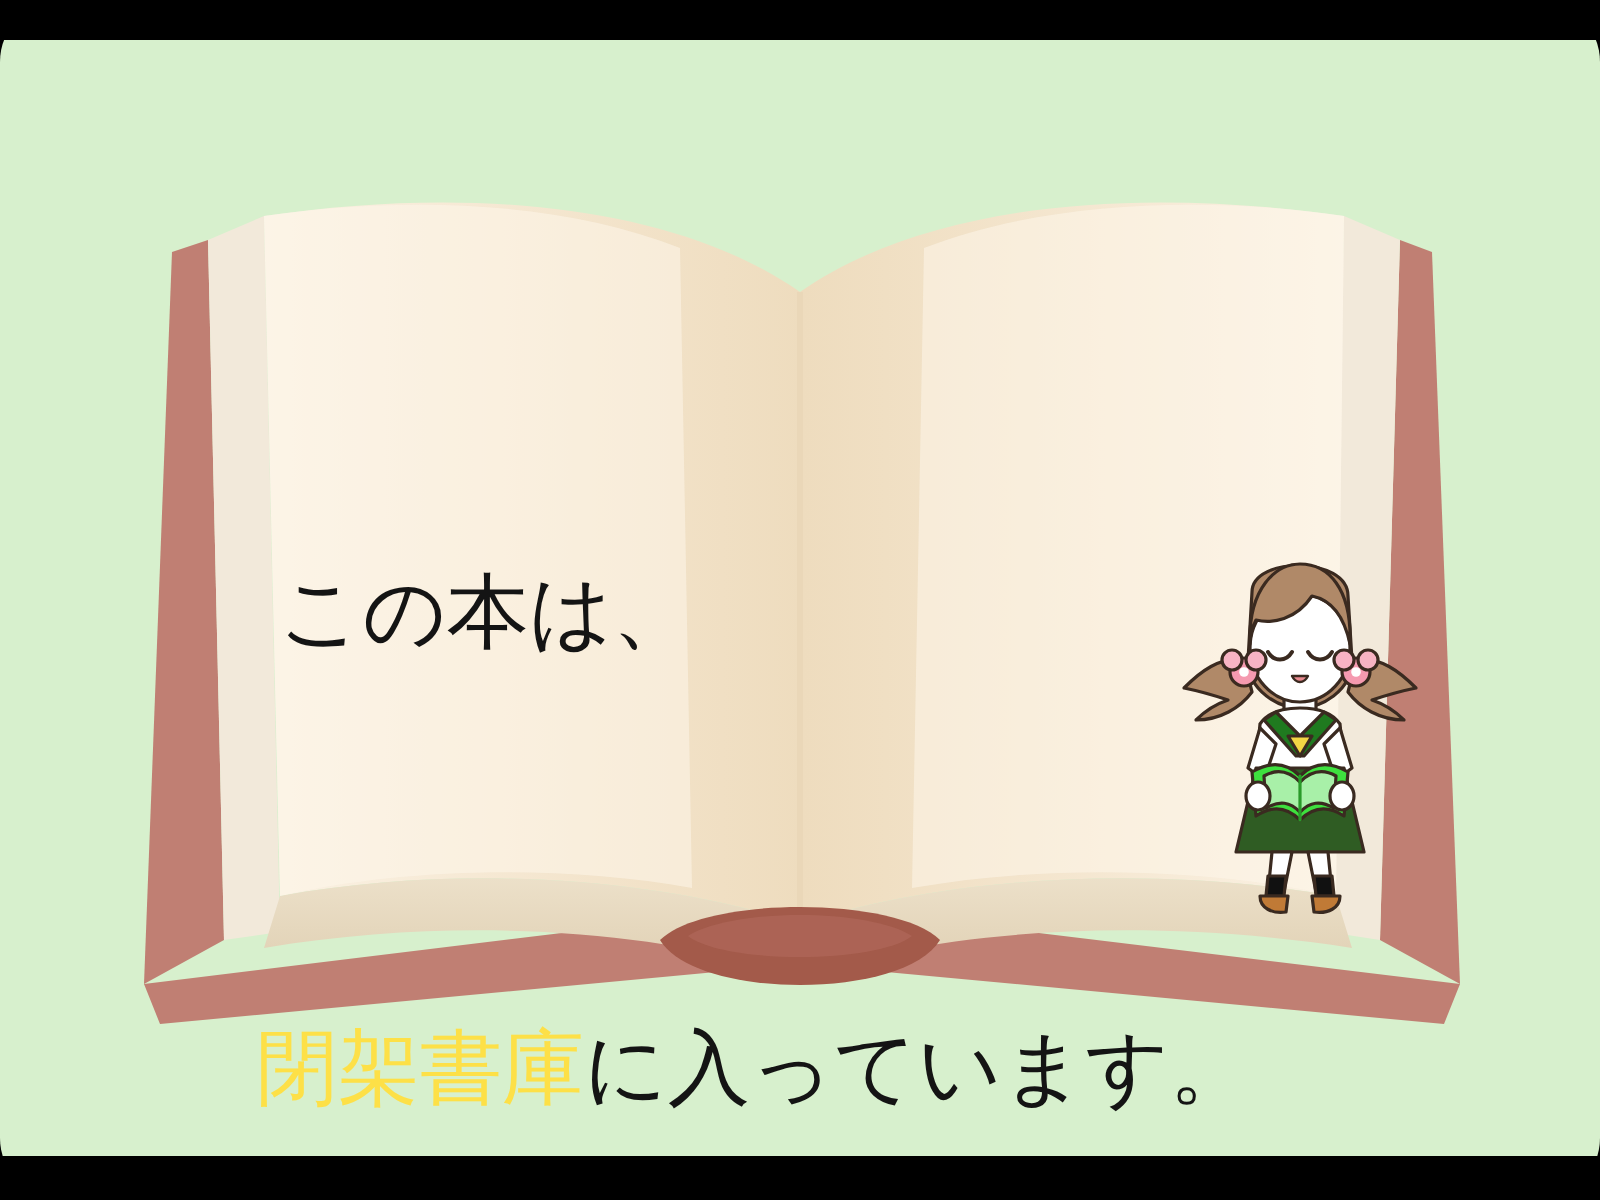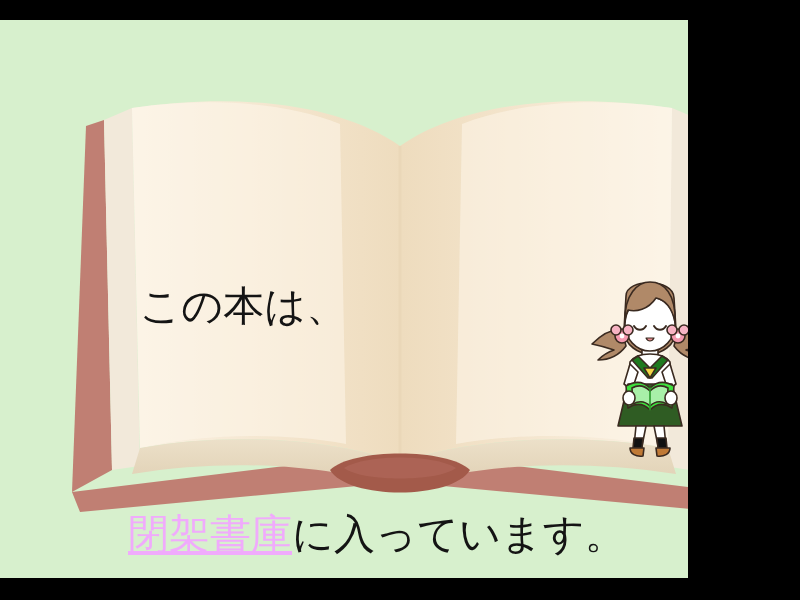--- a/index.html
+++ b/index.html
@@ -2,25 +2,26 @@
 <html><head>
 <meta charset="utf-8">
 <style>
   html, body {
     margin: 0;
     padding: 0;
     background: #000;
   }
   #stage {
     position: relative;
-    width: 688px;
+    width: 800px;
     height: 600px;
     overflow: hidden;
     background: #000;
     font-family: "Liberation Sans", "DejaVu Sans", sans-serif;
+    border-radius: 31px;
   }
   
   .bar {
     position: absolute;
     left: 0;
     width: 800px;
     background: #000000;
     z-index: 40;
   }
   .bar.top { top: 0; height: 20px; }
@@ -51,21 +52,21 @@
     top: 116px;
     width: 560px;
     z-index: 20;
     color: #141414;
     font-size: 41px;
     line-height: 76px;
     letter-spacing: 0px;
     white-space: pre;
   }
   .tline { display: block; height: 76px; }
-  .red { color: #f0abfc; text-decoration: underline; }
+  .red { color: #fde047; }
 
   
   #girl {
     position: absolute;
     left: 586px;
     top: 268px;
     width: 128px;
     height: 192px;
     z-index: 30;
   }

